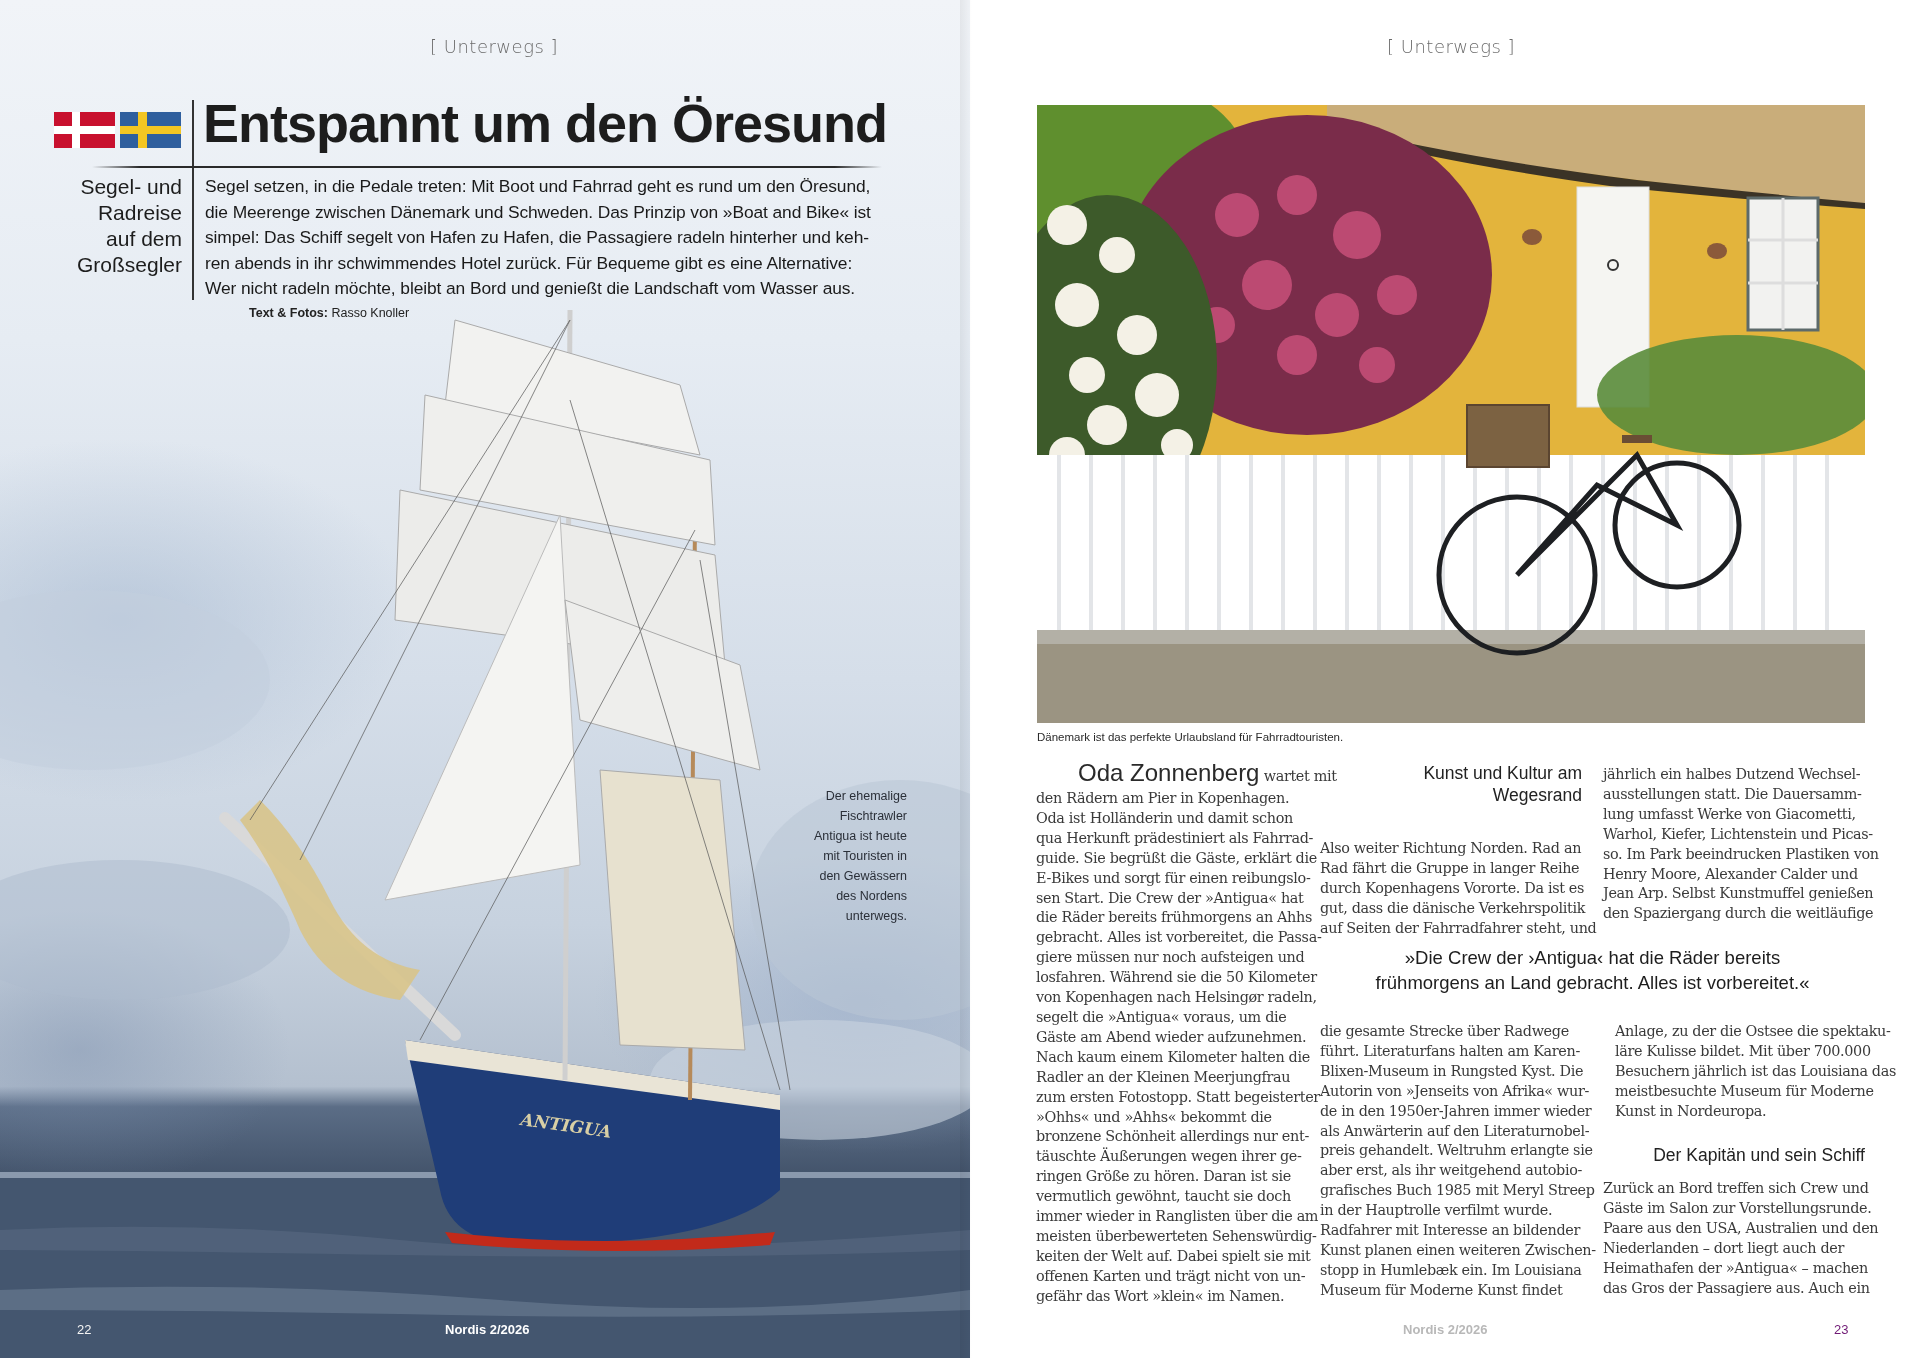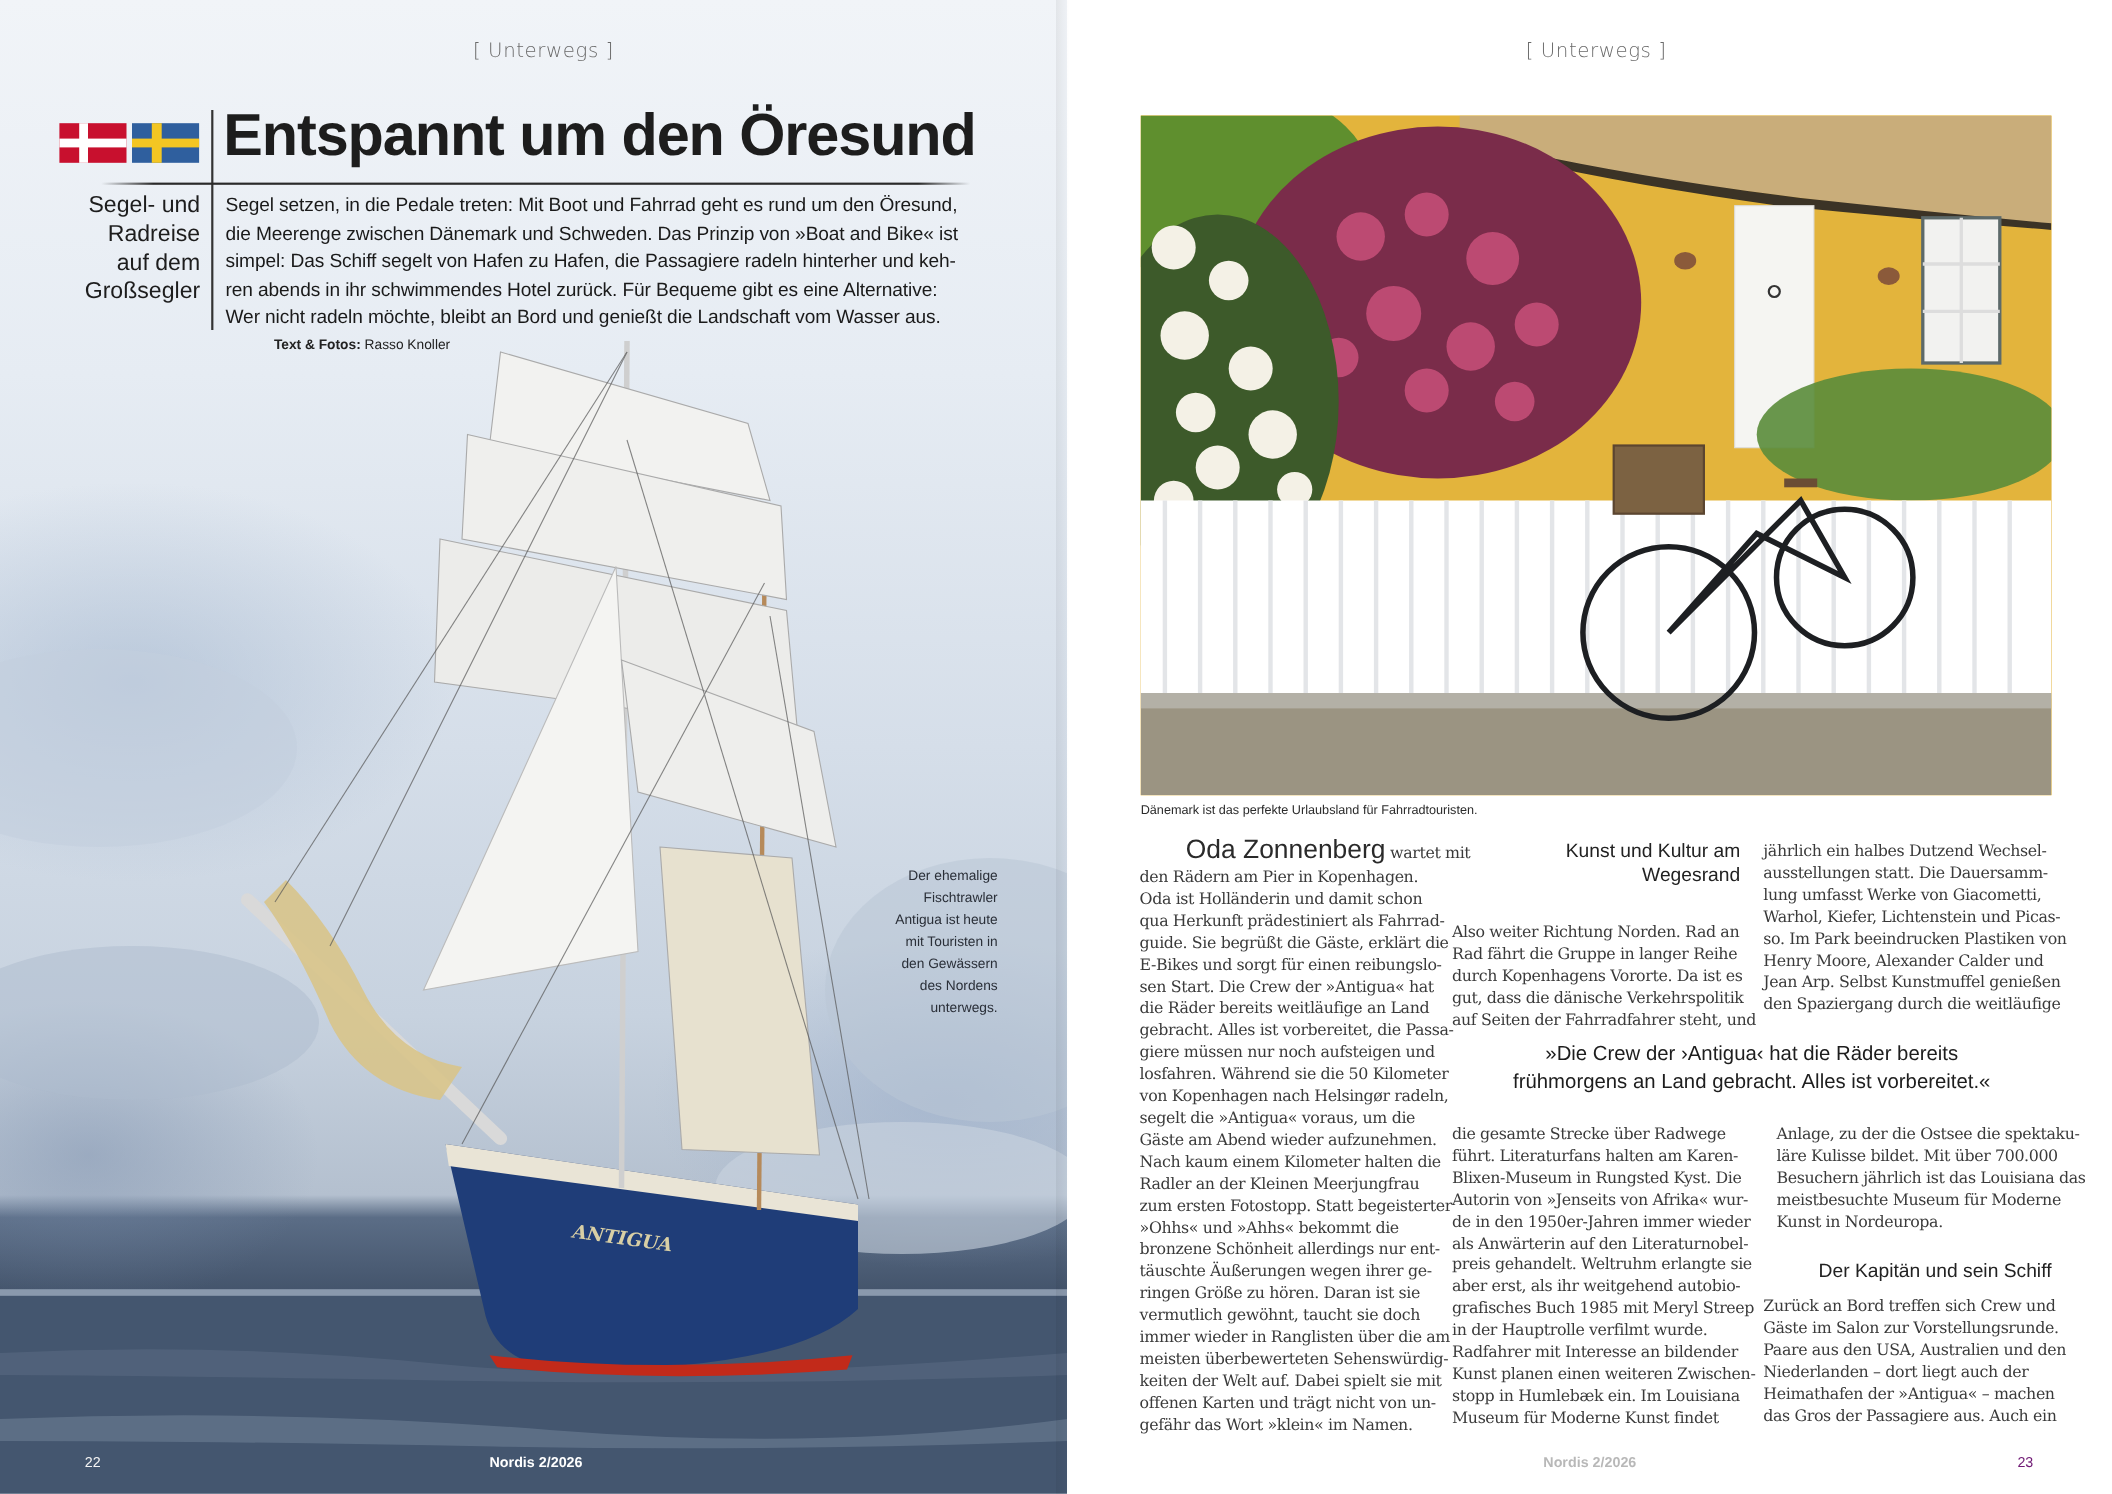--- a/index.html
+++ b/index.html
@@ -250,21 +250,21 @@
 <div class="photo-caption-right">Dänemark ist das perfekte Urlaubsland für Fahrradtouristen.</div>
 
 <div class="col col1">
   <p class="first-line"><span class="lead-name">Oda Zonnenberg</span><span> wartet mit</span></p>
   <p>den Rädern am Pier in Kopenhagen.</p>
   <p>Oda ist Holländerin und damit schon</p>
   <p>qua Herkunft prädestiniert als Fahrrad-</p>
   <p>guide. Sie begrüßt die Gäste, erklärt die</p>
   <p>E-Bikes und sorgt für einen reibungslo-</p>
   <p>sen Start. Die Crew der »Antigua« hat</p>
-  <p>die Räder bereits weitläufige an Land</p>
+  <p>die Räder bereits frühmorgens an Ahhs</p>
   <p>gebracht. Alles ist vorbereitet, die Passa-</p>
   <p>giere müssen nur noch aufsteigen und</p>
   <p>losfahren. Während sie die 50 Kilometer</p>
   <p>von Kopenhagen nach Helsingør radeln,</p>
   <p>segelt die »Antigua« voraus, um die</p>
   <p>Gäste am Abend wieder aufzunehmen.</p>
   <p>Nach kaum einem Kilometer halten die</p>
   <p>Radler an der Kleinen Meerjungfrau</p>
   <p>zum ersten Fotostopp. Statt begeisterter</p>
   <p>»Ohhs« und »Ahhs« bekommt die</p>

